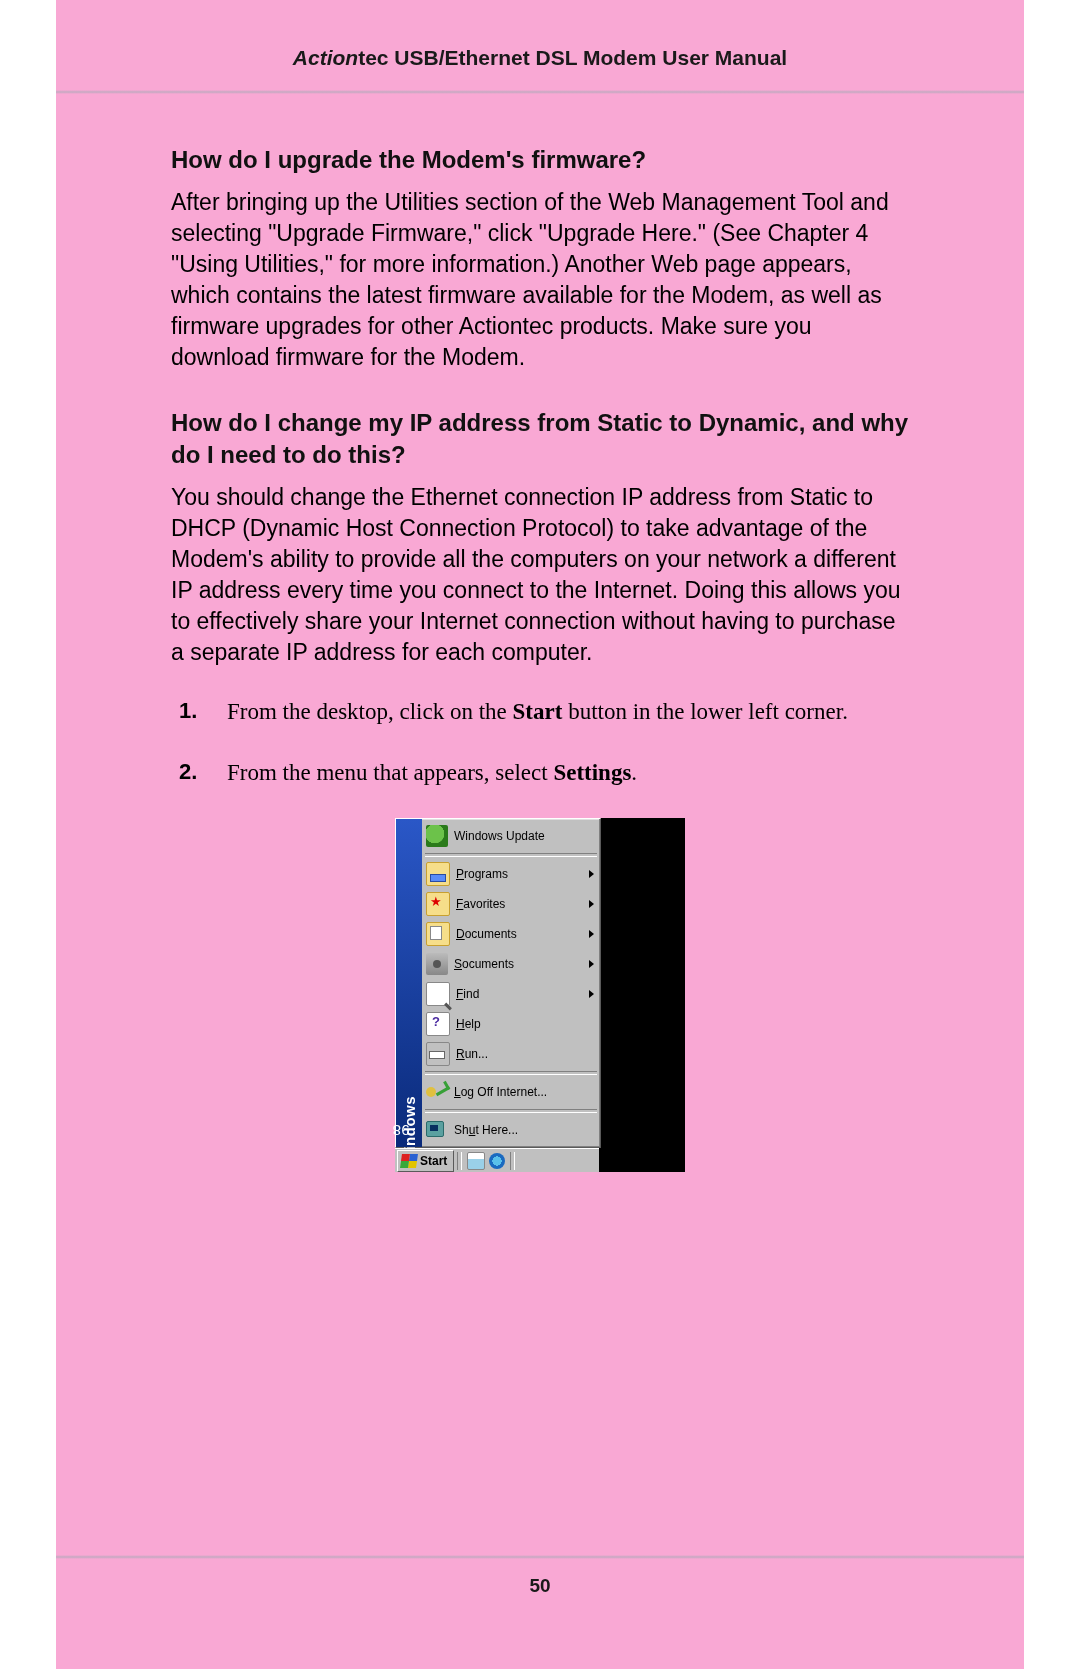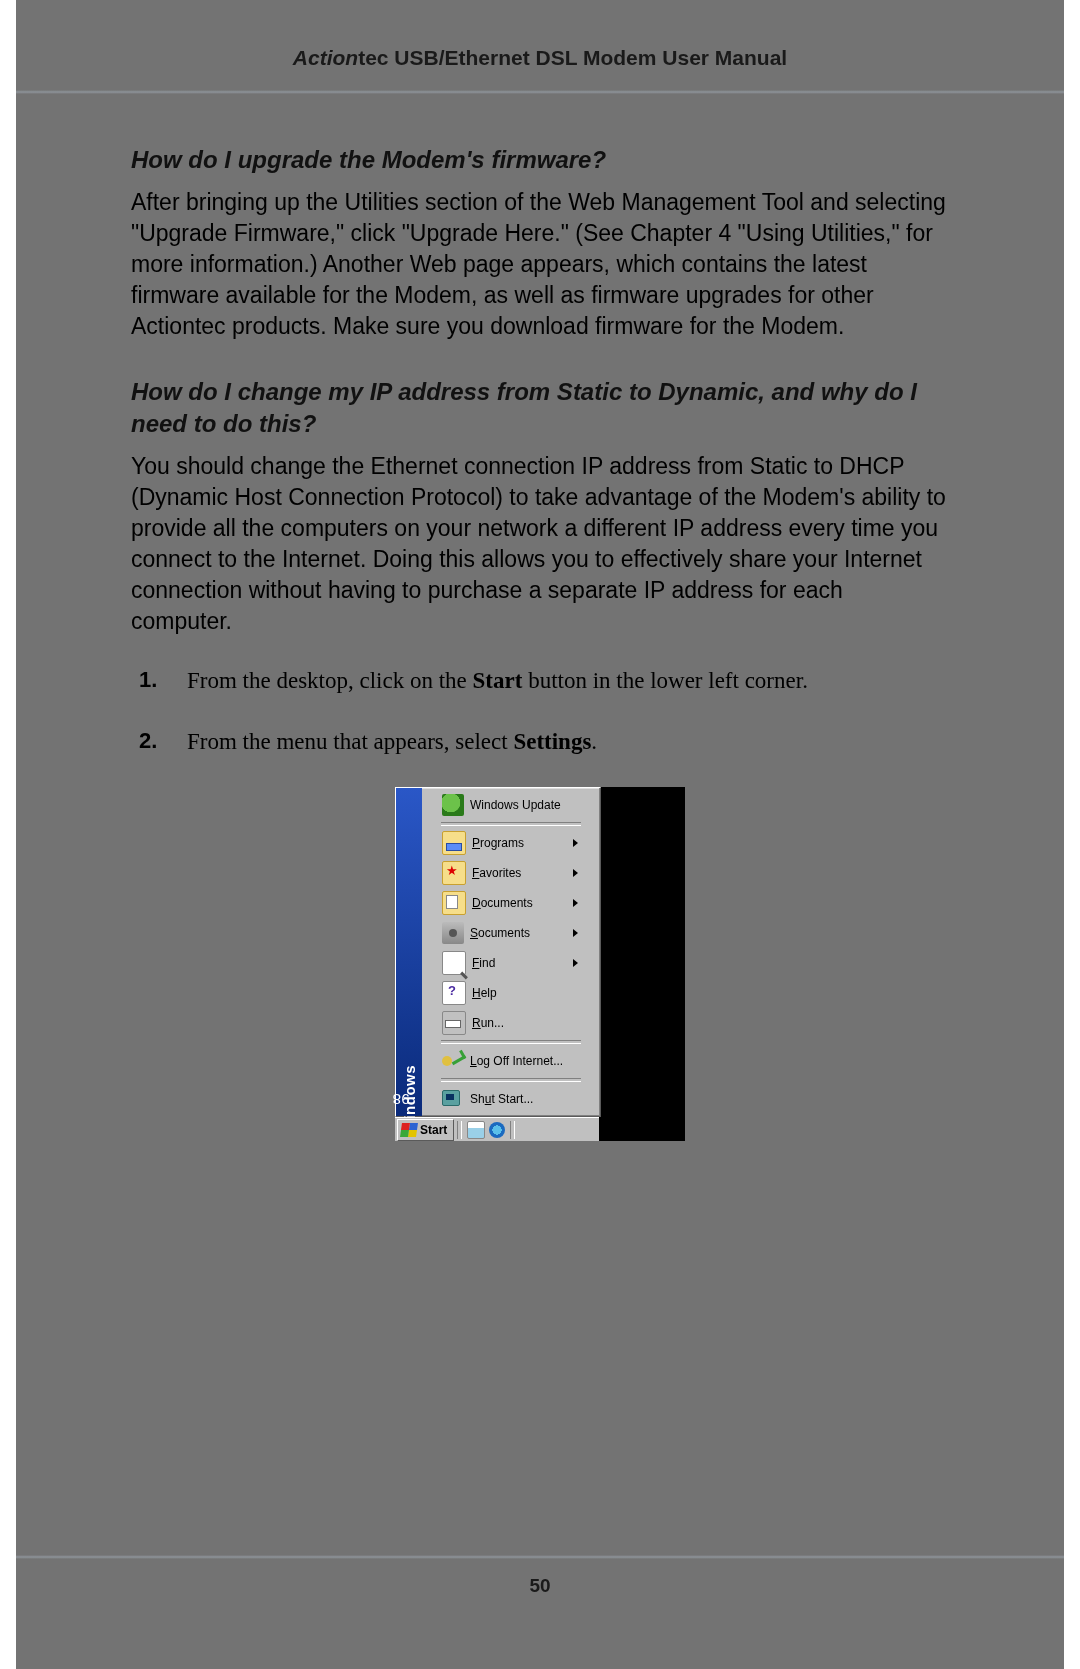--- a/index.html
+++ b/index.html
@@ -3,26 +3,26 @@
 <meta charset="utf-8">
 <style>
   html, body {
     margin: 0;
     padding: 0;
     background: #ffffff;
     font-family: Georgia, 'Times New Roman', Times, serif;
     color: #000;
   }
   .page {
-    width: 1048px;
+    width: 968px;
     height: 1669px;
     margin: 0 auto;
     position: relative;
     box-sizing: border-box;
-    background: #737373;
+    background: #f9a8d4;
   }
   .header {
     text-align: center;
     padding-top: 46px;
     font-family: Arial, Helvetica, sans-serif;
     font-weight: bold;
     font-size: 21px;
     color: #1a1a1a;
   }
   .header .brand-italic {
@@ -35,21 +35,20 @@
       rgba(190,200,210,0.0) 0%,
       rgba(160,170,180,0.6) 50%,
       rgba(190,200,210,0.0) 100%);
   }
   .content {
     padding: 50px 115px 0 115px;
   }
   .section-heading {
     font-family: Arial, Helvetica, sans-serif;
     font-weight: bold;
-    font-style: italic;
     font-size: 24px;
     color: #111;
     margin: 0 0 12px 0;
     line-height: 1.3;
   }
   .body-text {
     font-family: Liberation Sans, sans-serif;
     font-size: 23px;
     line-height: 1.35;
     margin: 0 0 28px 0;
@@ -136,21 +135,21 @@
     font-weight: bold;
     font-size: 15px;
     letter-spacing: 0.5px;
   }
   .side-banner span b { font-weight: 900; }
   .menu-list {
     flex: 1;
     font-family: Tahoma, Arial, sans-serif;
     font-size: 12px;
     color: #000;
-    padding: 2px 16px;
+    padding: 2px 0;
   }
   .menu-item {
     display: flex;
     align-items: center;
     height: 30px;
     padding: 0 6px 0 4px;
     position: relative;
   }
   .menu-item .mi-icon {
     width: 22px;
@@ -350,21 +349,21 @@
                 <span class="mi-label"><u>R</u><span>un...</span></span>
               </div>
               <div class="menu-sep"></div>
               <div class="menu-item">
                 <span class="mi-icon ic-logoff"></span>
                 <span class="mi-label"><u>L</u><span>og Off Internet...</span></span>
               </div>
               <div class="menu-sep"></div>
               <div class="menu-item">
                 <span class="mi-icon ic-shutdown"></span>
-                <span class="mi-label"><span>Sh</span><u>u</u><span>t Start...</span></span>
+                <span class="mi-label"><span>Sh</span><u>u</u><span>t Here...</span></span>
               </div>
             </div>
           </div>
           <div class="blackspace"></div>
         </div>
         <div style="position:relative;">
           <div class="taskbar">
             <div class="start-btn">
               <span class="winflag"></span>
               <span>Start</span>

